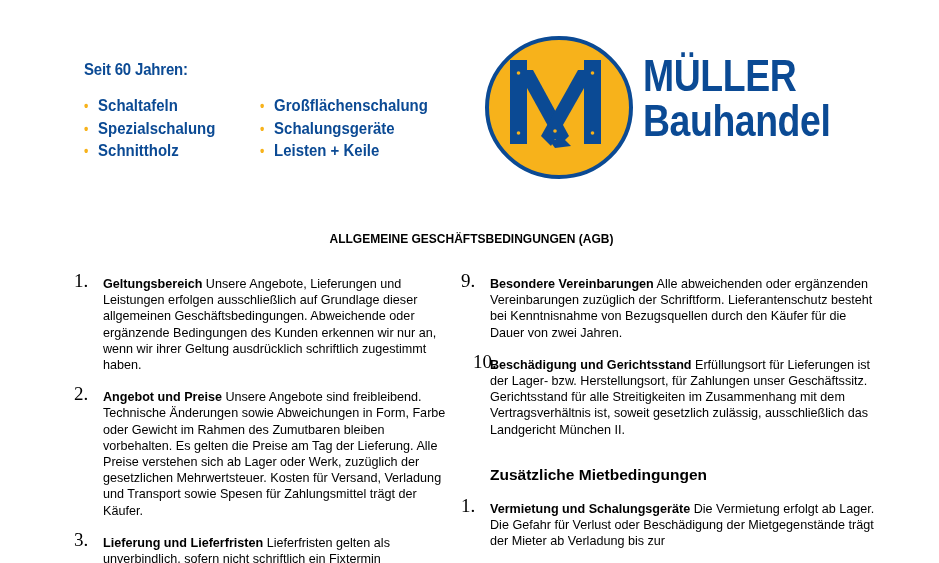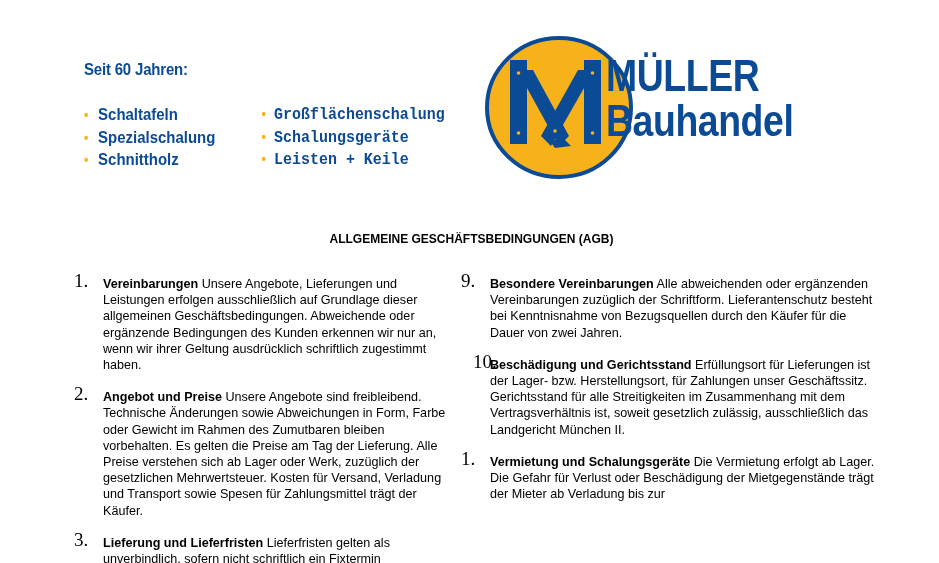--- a/index.html
+++ b/index.html
@@ -1,27 +1,27 @@
 <!DOCTYPE html>
 <html><head>
 <meta charset="utf-8">
 <style>
   html, body { margin: 0; padding: 0; background: #ffffff; }
   body { width: 939px; height: 563px; overflow: hidden; position: relative; font-family: "Liberation Sans", sans-serif; color: #000; }
 
   .slogan { position: absolute; left: 84px; top: 60px; color: #0b4a94; font-family: "Liberation Sans", sans-serif; font-weight: bold; }
   .slogan-title { font-size: 17px; letter-spacing: -0.2px; transform: scaleX(0.88); transform-origin: left; white-space: nowrap; }
   .slogan-cols { position: absolute; top: 28px; left: 0; width: 380px; }
-  .slogan-col { position: absolute; top: 16px; }
-  .slogan-col.c2 { left: 176px; font-family: Liberation Mono, monospace; }
+  .slogan-col { position: absolute; top: 7px; }
+  .slogan-col.c2 { left: 176px; }
   .slogan-item { font-size: 17px; line-height: 22.5px; white-space: nowrap; transform: scaleX(0.88); transform-origin: left; }
   .bullet { color: #f7b21b; display: inline-block; width: 16px; font-size: 14px; }
 
   .logo { position: absolute; left: 485px; top: 36px; width: 148px; height: 143px; }
-  .brand { position: absolute; left: 606px; top: 54px; color: #0b4a94; font-weight: bold; font-family: "Liberation Sans", sans-serif; }
+  .brand { position: absolute; left: 643px; top: 54px; color: #0b4a94; font-weight: bold; font-family: "Liberation Sans", sans-serif; }
   .brand-line1 { font-size: 44px; line-height: 44px; letter-spacing: -0.5px; transform: scaleX(0.85); transform-origin: left; white-space: nowrap; }
   .brand-line2 { font-size: 44px; line-height: 46px; letter-spacing: -0.5px; transform: scaleX(0.85); transform-origin: left; white-space: nowrap; }
 
   .doc-title { position: absolute; left: 0; width: 939px; top: 232px; text-align: center; font-size: 12px; font-weight: bold; padding-left: 4px; box-sizing: border-box; }
 
   .col { position: absolute; top: 276px; }
   .col.left { left: 74px; width: 380px; }
   .col.right { left: 461px; width: 420px; }
 
   .item { position: relative; padding-left: 29px; font-size: 12.6px; line-height: 16.2px; margin-bottom: 16px; }
@@ -67,21 +67,21 @@
 <div class="brand">
   <div class="brand-line1">MÜLLER</div>
   <div class="brand-line2">Bauhandel</div>
 </div>
 
 <div class="doc-title">ALLGEMEINE GESCHÄFTSBEDINGUNGEN (AGB)</div>
 
 <div class="col left">
   <div class="item">
     <span class="num">1.</span>
-    <span class="head">Vereinbarungen</span><span> Unsere Angebote, Lieferungen und Leistungen erfolgen ausschließlich auf Grundlage dieser allgemeinen Geschäftsbedingungen. Abweichende oder ergänzende Bedingungen des Kunden erkennen wir nur an, wenn wir ihrer Geltung ausdrücklich schriftlich zugestimmt haben.</span>
+    <span class="head">Geltungsbereich</span><span> Unsere Angebote, Lieferungen und Leistungen erfolgen ausschließlich auf Grundlage dieser allgemeinen Geschäftsbedingungen. Abweichende oder ergänzende Bedingungen des Kunden erkennen wir nur an, wenn wir ihrer Geltung ausdrücklich schriftlich zugestimmt haben.</span>
   </div>
   <div class="item">
     <span class="num">2.</span>
     <span class="head">Angebot und Preise</span><span> Unsere Angebote sind freibleibend. Technische Änderungen sowie Abweichungen in Form, Farbe oder Gewicht im Rahmen des Zumutbaren bleiben vorbehalten. Es gelten die Preise am Tag der Lieferung. Alle Preise verstehen sich ab Lager oder Werk, zuzüglich der gesetzlichen Mehrwertsteuer. Kosten für Versand, Verladung und Transport sowie Spesen für Zahlungsmittel trägt der Käufer.</span>
   </div>
   <div class="item">
     <span class="num">3.</span>
     <span class="head">Lieferung und Lieferfristen</span><span> Lieferfristen gelten als unverbindlich, sofern nicht schriftlich ein Fixtermin</span>
   </div>
 </div>
@@ -89,18 +89,19 @@
 <div class="col right">
   <div class="item">
     <span class="num">9.</span>
     <span class="head">Besondere Vereinbarungen</span><span> Alle abweichenden oder ergänzenden Vereinbarungen zuzüglich der Schriftform. Lieferantenschutz besteht bei Kenntnisnahme von Bezugsquellen durch den Käufer für die Dauer von zwei Jahren.</span>
   </div>
   <div class="item">
     <span class="num wide">10.</span>
     <span class="head">Beschädigung und Gerichtsstand</span><span> Erfüllungsort für Lieferungen ist der Lager- bzw. Herstellungsort, für Zahlungen unser Geschäftssitz. Gerichtsstand für alle Streitigkeiten im Zusammenhang mit dem Vertragsverhältnis ist, soweit gesetzlich zulässig, ausschließlich das Landgericht München II.</span>
   </div>
 
+  <div class="section-title">Zusätzliche Mietbedingungen</div>
 
   <div class="item">
     <span class="num">1.</span>
     <span class="head">Vermietung und Schalungsgeräte</span><span> Die Vermietung erfolgt ab Lager. Die Gefahr für Verlust oder Beschädigung der Mietgegenstände trägt der Mieter ab Verladung bis zur</span>
   </div>
 </div>
 
 </body></html>

